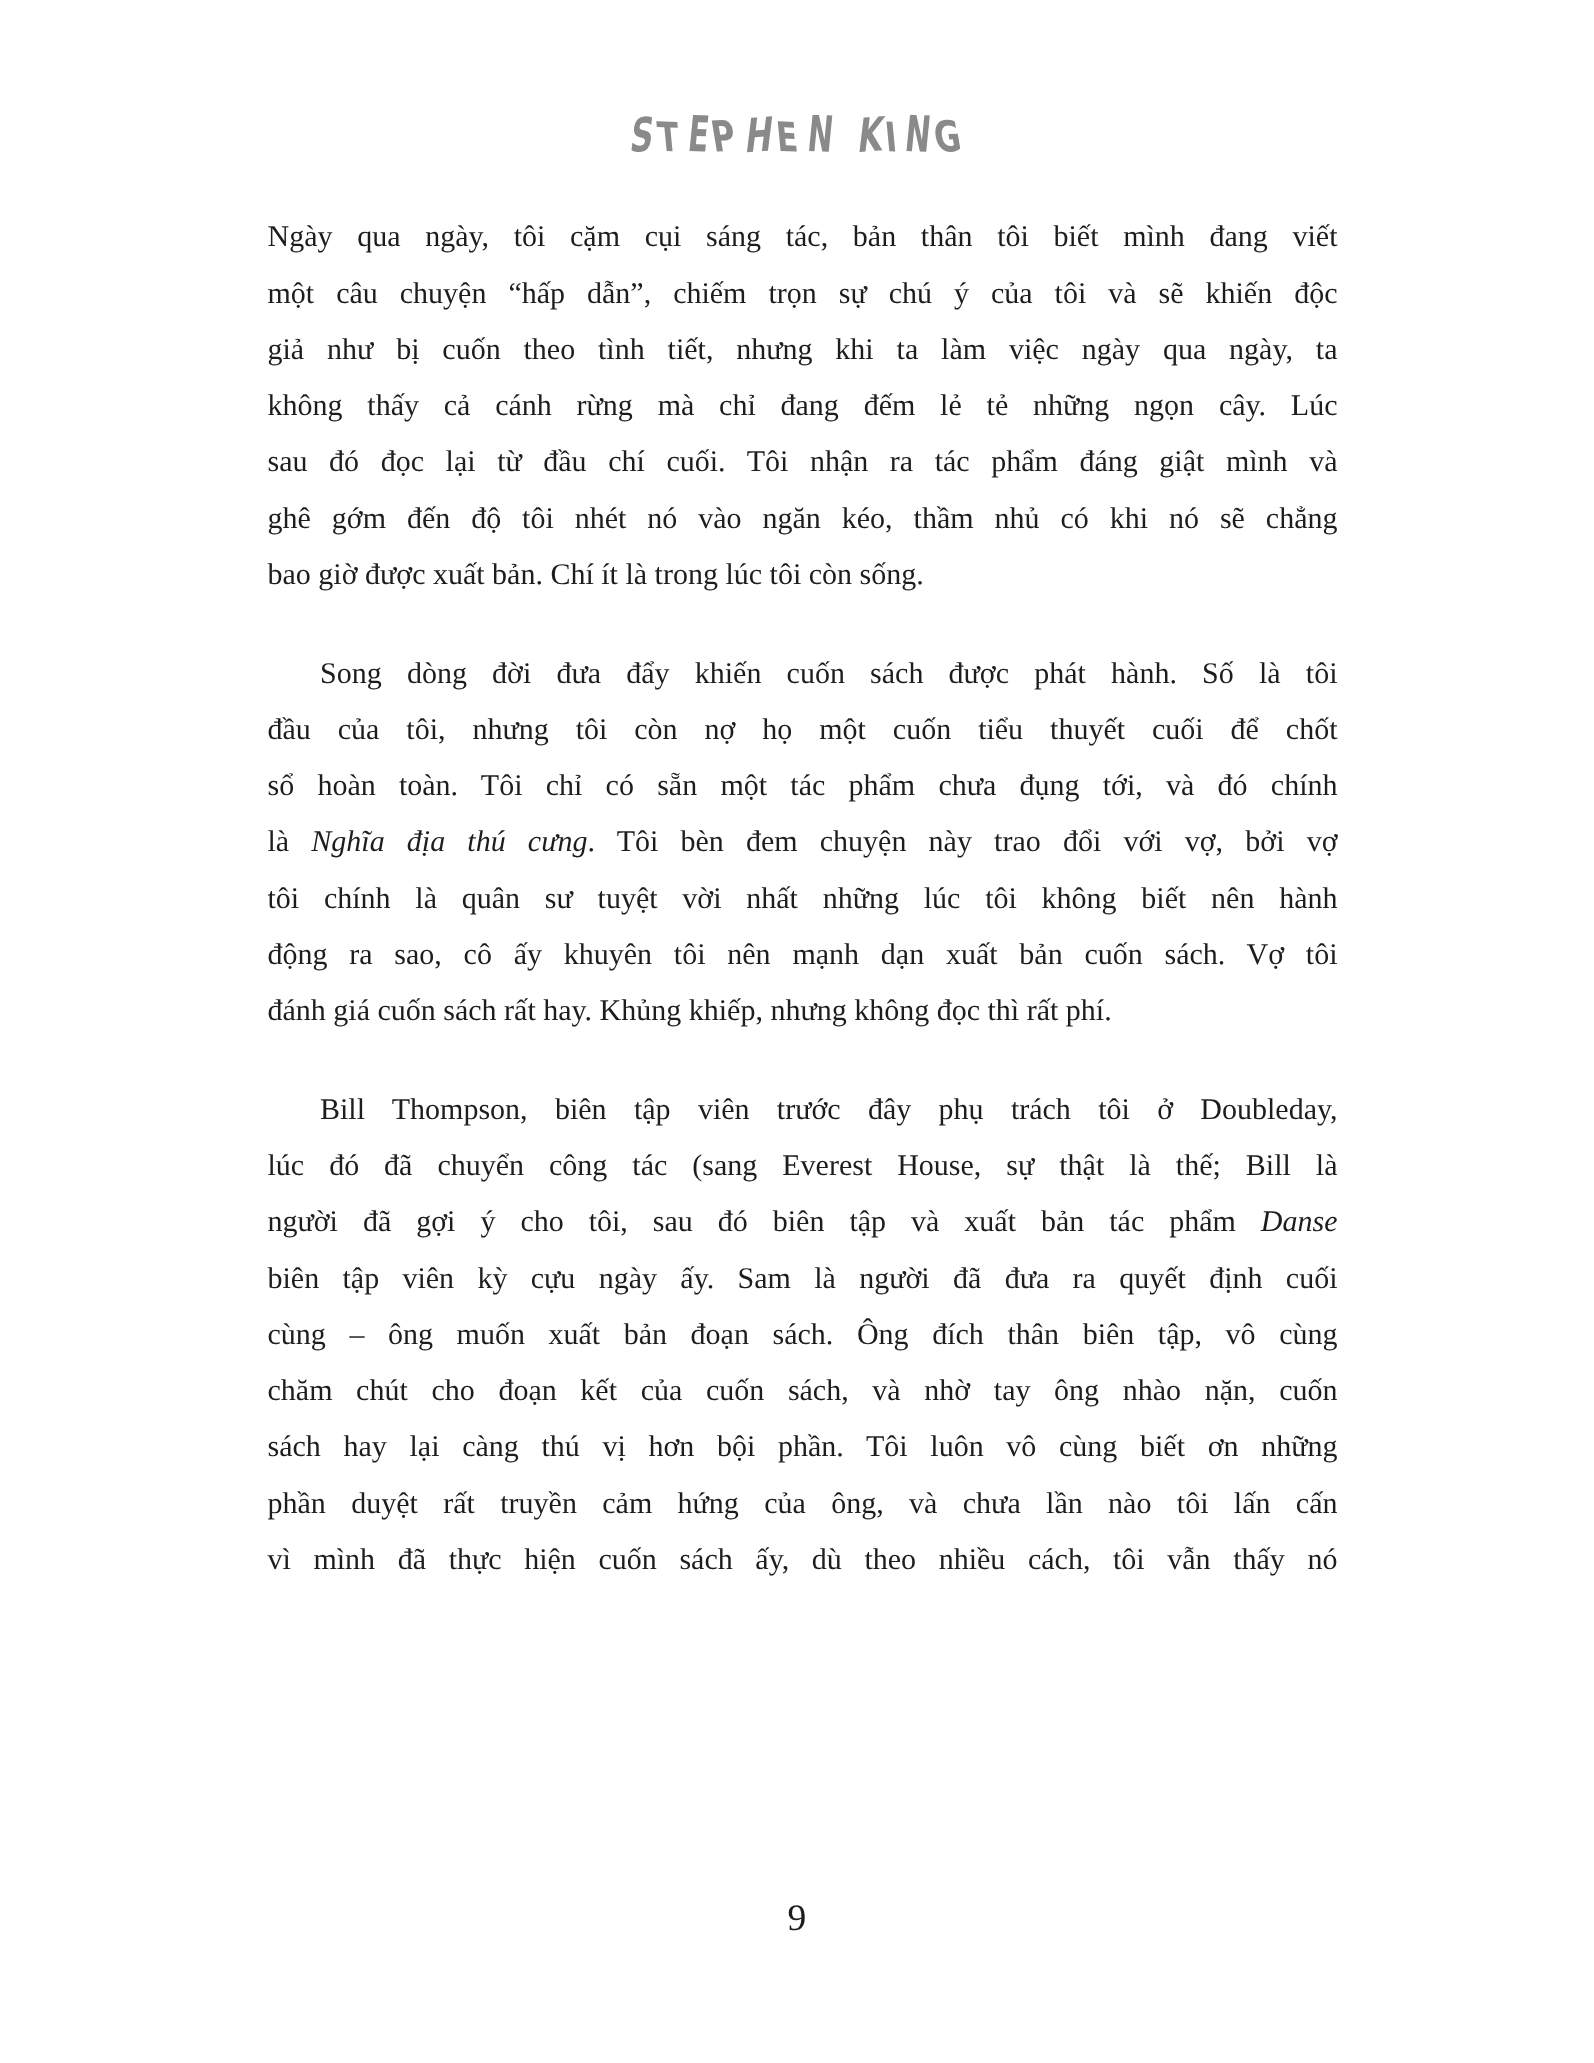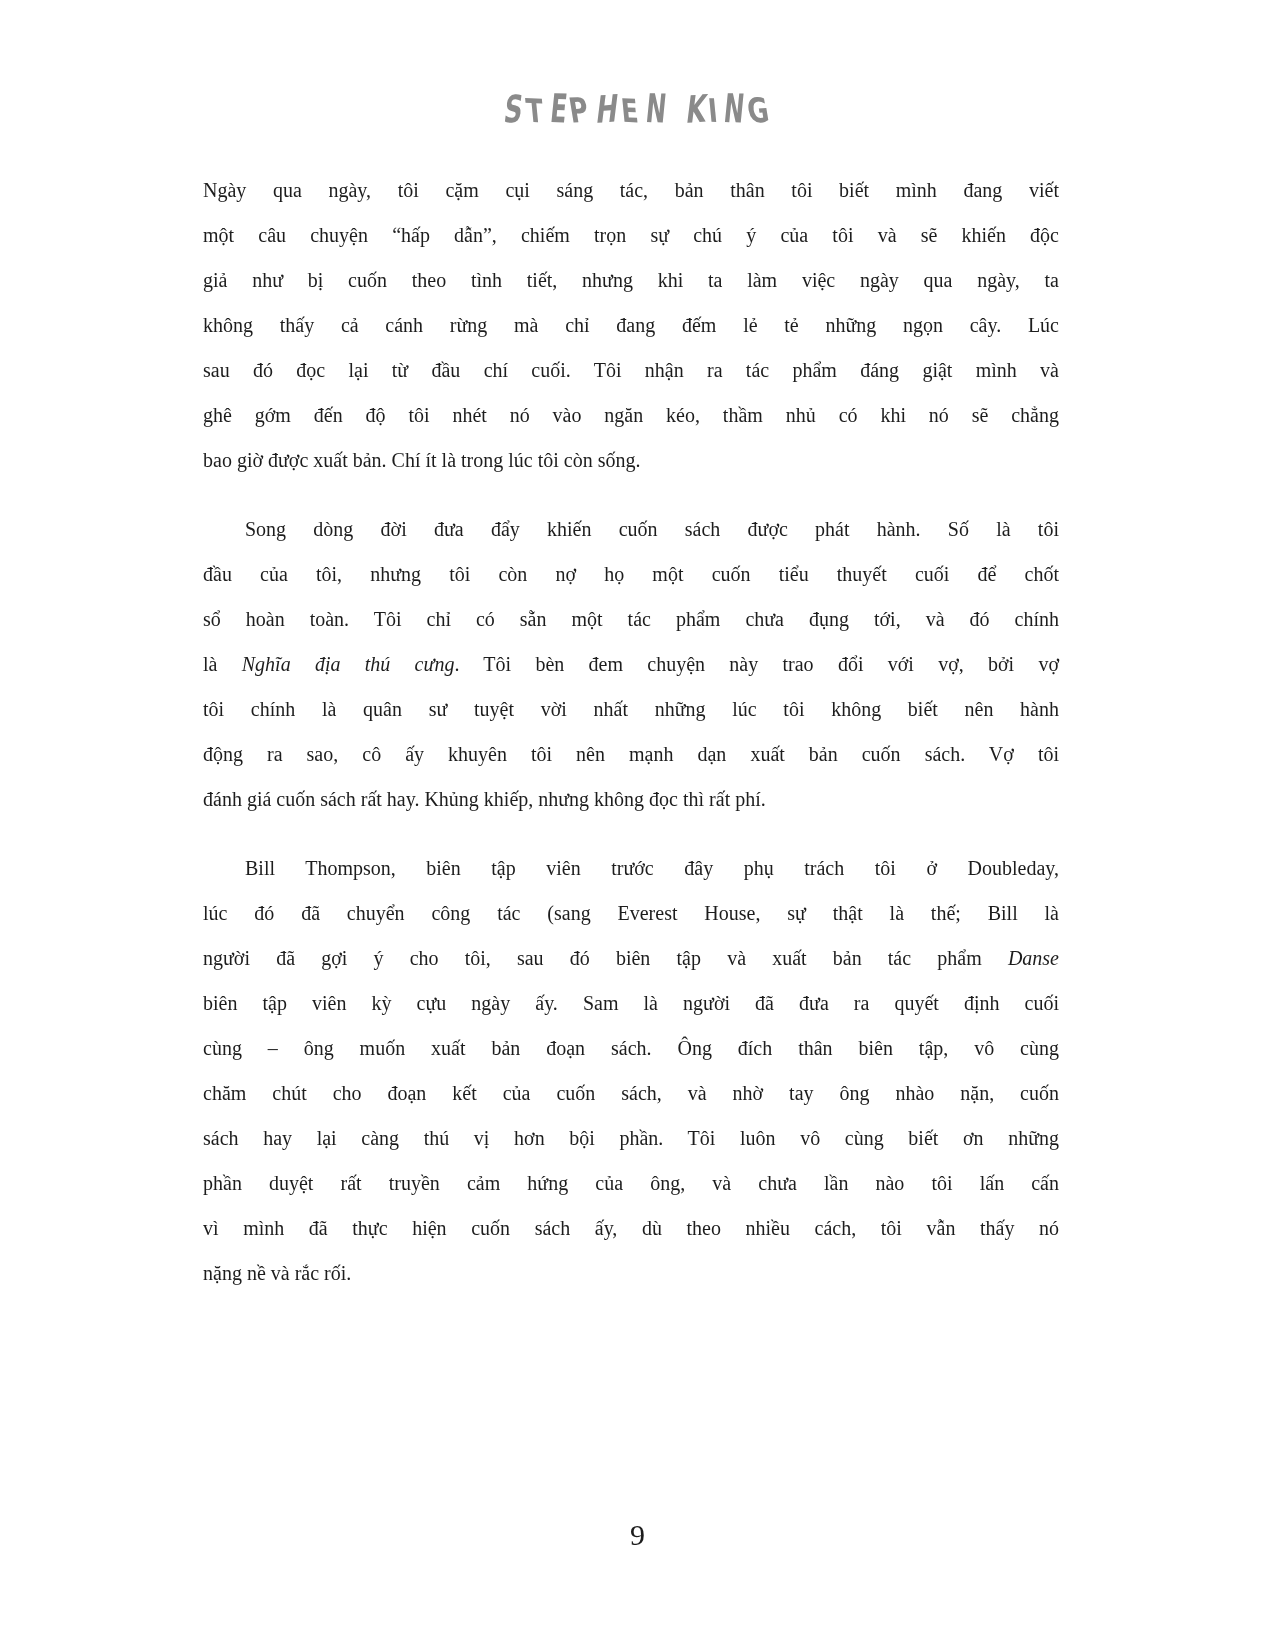--- a/index.html
+++ b/index.html
@@ -21,25 +21,25 @@
     letter-spacing:1px;
   }
   .running-header span { display:inline-block; transform-origin:50% 80%; }
   .running-header span:nth-child(4n+1){ transform:skewX(-9deg) scaleY(1.22) scaleX(.82) rotate(-3deg); }
   .running-header span:nth-child(4n+2){ transform:skewX(7deg)  scaleY(1.05) scaleX(.80) rotate(2deg); }
   .running-header span:nth-child(4n+3){ transform:skewX(-5deg) scaleY(1.28) scaleX(.78) rotate(1deg); }
   .running-header span:nth-child(4n+4){ transform:skewX(8deg)  scaleY(1.10) scaleX(.83) rotate(-2deg); }
   .running-header span.sp { width:14px; transform:none; }
 
   .body-text {
-    position:absolute; left:203px; top:168px; width:856px;
-    font-size:20px; color:#1d1d1d;
+    position:absolute; left:214px; top:168px; width:856px;
+    font-size:24px; color:#1d1d1d;
   }
   .para { margin:0; }
-  .para + .para { margin-top:24px; }
+  .para + .para { margin-top:34px; }
   .line {
     height:45px; line-height:45px;
     text-align:justify;
     text-align-last:justify;
     white-space:normal;
   }
   .line.last { text-align-last:auto; }
   .para.indent .line:first-child { text-indent:42px; }
   .line i { font-style:italic; }
 
@@ -89,17 +89,16 @@
       <div class="para indent">
         <div class="line"><span>Bill Thompson, biên tập viên trước đây phụ trách tôi ở Doubleday,</span></div>
         <div class="line"><span>lúc đó đã chuyển công tác (sang Everest House, sự thật là thế; Bill là</span></div>
         <div class="line"><span>người đã gợi ý cho tôi, sau đó biên tập và xuất bản tác phẩm </span><i>Danse</i></div>
         <div class="line"><span>biên tập viên kỳ cựu ngày ấy. Sam là người đã đưa ra quyết định cuối</span></div>
         <div class="line"><span>cùng – ông muốn xuất bản đoạn sách. Ông đích thân biên tập, vô cùng</span></div>
         <div class="line"><span>chăm chút cho đoạn kết của cuốn sách, và nhờ tay ông nhào nặn, cuốn</span></div>
         <div class="line"><span>sách hay lại càng thú vị hơn bội phần. Tôi luôn vô cùng biết ơn những</span></div>
         <div class="line"><span>phần duyệt rất truyền cảm hứng của ông, và chưa lần nào tôi lấn cấn</span></div>
         <div class="line"><span>vì mình đã thực hiện cuốn sách ấy, dù theo nhiều cách, tôi vẫn thấy nó</span></div>
-        <div class="line last"><span>nặng nề và rắc rối.</span></div>
       </div>
     </div>
   <div class="page-number">9</div>
 </div>
 
 </body></html>

